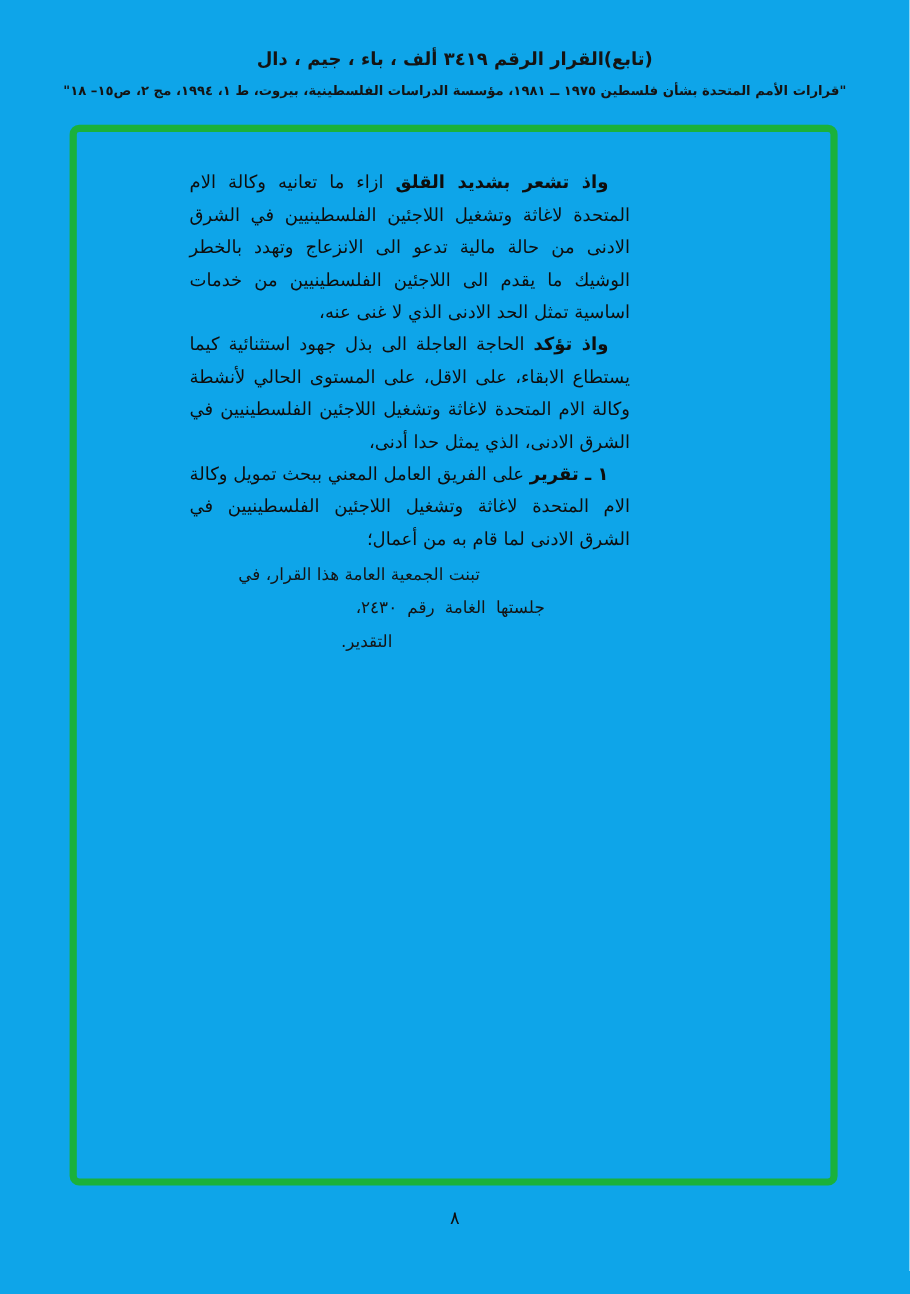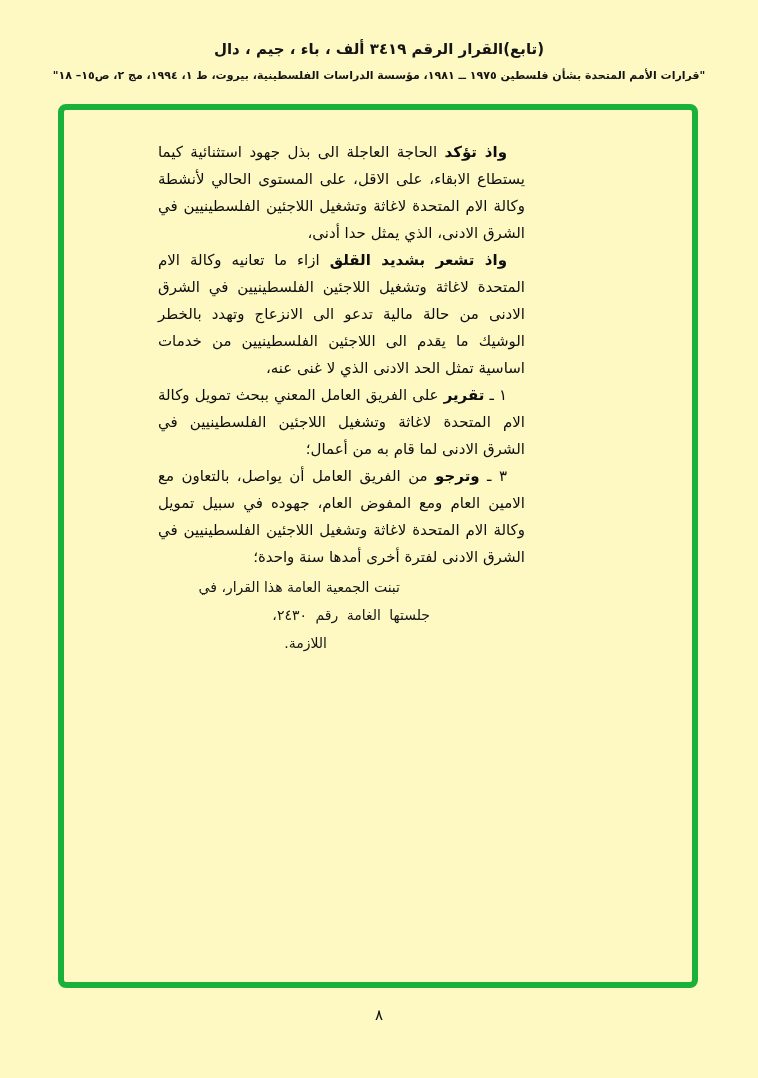--- a/index.html
+++ b/index.html
@@ -4,21 +4,21 @@
 <style>
   html, body {
     margin: 0;
     padding: 0;
     background: #ffffff;
   }
   #page {
     position: relative;
     width: 758px;
     height: 1078px;
-    background: #fef9c3;
+    background: #0ea5e9;
     overflow: hidden;
     font-family: "DejaVu Sans", sans-serif;
     color: #111111;
   }
   
   .hdr-line1 {
     position: absolute;
     top: 40px;
     left: 0;
     width: 100%;
@@ -66,34 +66,34 @@
     color: #0e0e0e;
   }
   .para {
     margin: 0;
     text-indent: 18px;
   }
   .lead {
     font-weight: bold;
   }
   .clause-num {
-    font-weight: normal;
+    font-weight: bold;
   }
   
   .closing {
     margin-top: 2px;
     direction: rtl;
     font-size: 14px;
     line-height: 28px;
     font-weight: normal;
     color: #141414;
   }
   .closing-line { text-align: right; }
   .closing-line-0 { margin-right: 125px; }
-  .closing-line-1 { margin-right: 95px; word-spacing: 4px; text-align: right; }
+  .closing-line-1 { margin-right: 71px; word-spacing: 4px; text-align: right; }
   .closing-line-2 { margin-right: 198px; }
   
   .page-num {
     position: absolute;
     top: 1006px;
     left: 0;
     width: 100%;
     text-align: center;
     direction: rtl;
     font-size: 15px;
@@ -106,33 +106,32 @@
 <div id="page">
 
   <div class="hdr-line1">(تابع)القرار الرقم  ٣٤١٩ ألف ، باء ، جيم ، دال</div>
 
   <div class="hdr-line2">"قرارات الأمم المتحدة بشأن فلسطين ١٩٧٥ ــ ١٩٨١، مؤسسة الدراسات الفلسطينية، بيروت، ط ١، ١٩٩٤، مج ٢، ص١٥– ١٨"</div>
 
   <div class="frame"></div>
 
   <div class="text-col">
 
+    <p class="para"><span class="lead">واذ تشعر بشديد القلق</span><span> ازاء ما تعانيه وكالة الام المتحدة لاغاثة وتشغيل اللاجئين الفلسطينيين في الشرق الادنى من حالة مالية تدعو الى الانزعاج وتهدد بالخطر الوشيك ما يقدم الى اللاجئين الفلسطينيين من خدمات اساسية تمثل الحد الادنى الذي لا غنى عنه،</span></p>
+
     <p class="para"><span class="lead">واذ تؤكد</span><span> الحاجة العاجلة الى بذل جهود استثنائية كيما يستطاع الابقاء، على الاقل، على المستوى الحالي لأنشطة وكالة الام المتحدة لاغاثة وتشغيل اللاجئين الفلسطينيين في الشرق الادنى، الذي يمثل حدا أدنى،</span></p>
-
-    <p class="para"><span class="lead">واذ تشعر بشديد القلق</span><span> ازاء ما تعانيه وكالة الام المتحدة لاغاثة وتشغيل اللاجئين الفلسطينيين في الشرق الادنى من حالة مالية تدعو الى الانزعاج وتهدد بالخطر الوشيك ما يقدم الى اللاجئين الفلسطينيين من خدمات اساسية تمثل الحد الادنى الذي لا غنى عنه،</span></p>
 
     <p class="para"><span class="clause-num">١ ـ </span><span class="lead">تقرير</span><span> على الفريق العامل المعني ببحث تمويل وكالة الام المتحدة لاغاثة وتشغيل اللاجئين الفلسطينيين في الشرق الادنى لما قام به من أعمال؛</span></p>
 
 
-    <p class="para"><span class="clause-num">٣ ـ </span><span class="lead">وترجو</span><span> من الفريق العامل أن يواصل، بالتعاون مع الامين العام ومع المفوض العام، جهوده في سبيل تمويل وكالة الام المتحدة لاغاثة وتشغيل اللاجئين الفلسطينيين في الشرق الادنى لفترة أخرى أمدها سنة واحدة؛</span></p>
 
 
     <div class="closing">
       <div class="closing-line closing-line-0">تبنت الجمعية العامة هذا القرار، في</div>
       <div class="closing-line closing-line-1">جلستها الغامة رقم ٢٤٣٠،</div>
-      <div class="closing-line closing-line-2">اللازمة.</div>
+      <div class="closing-line closing-line-2">التقدير.</div>
     </div>
 
   </div>
 
   <div class="page-num">٨</div>
 
 </div>
 
 </body></html>

